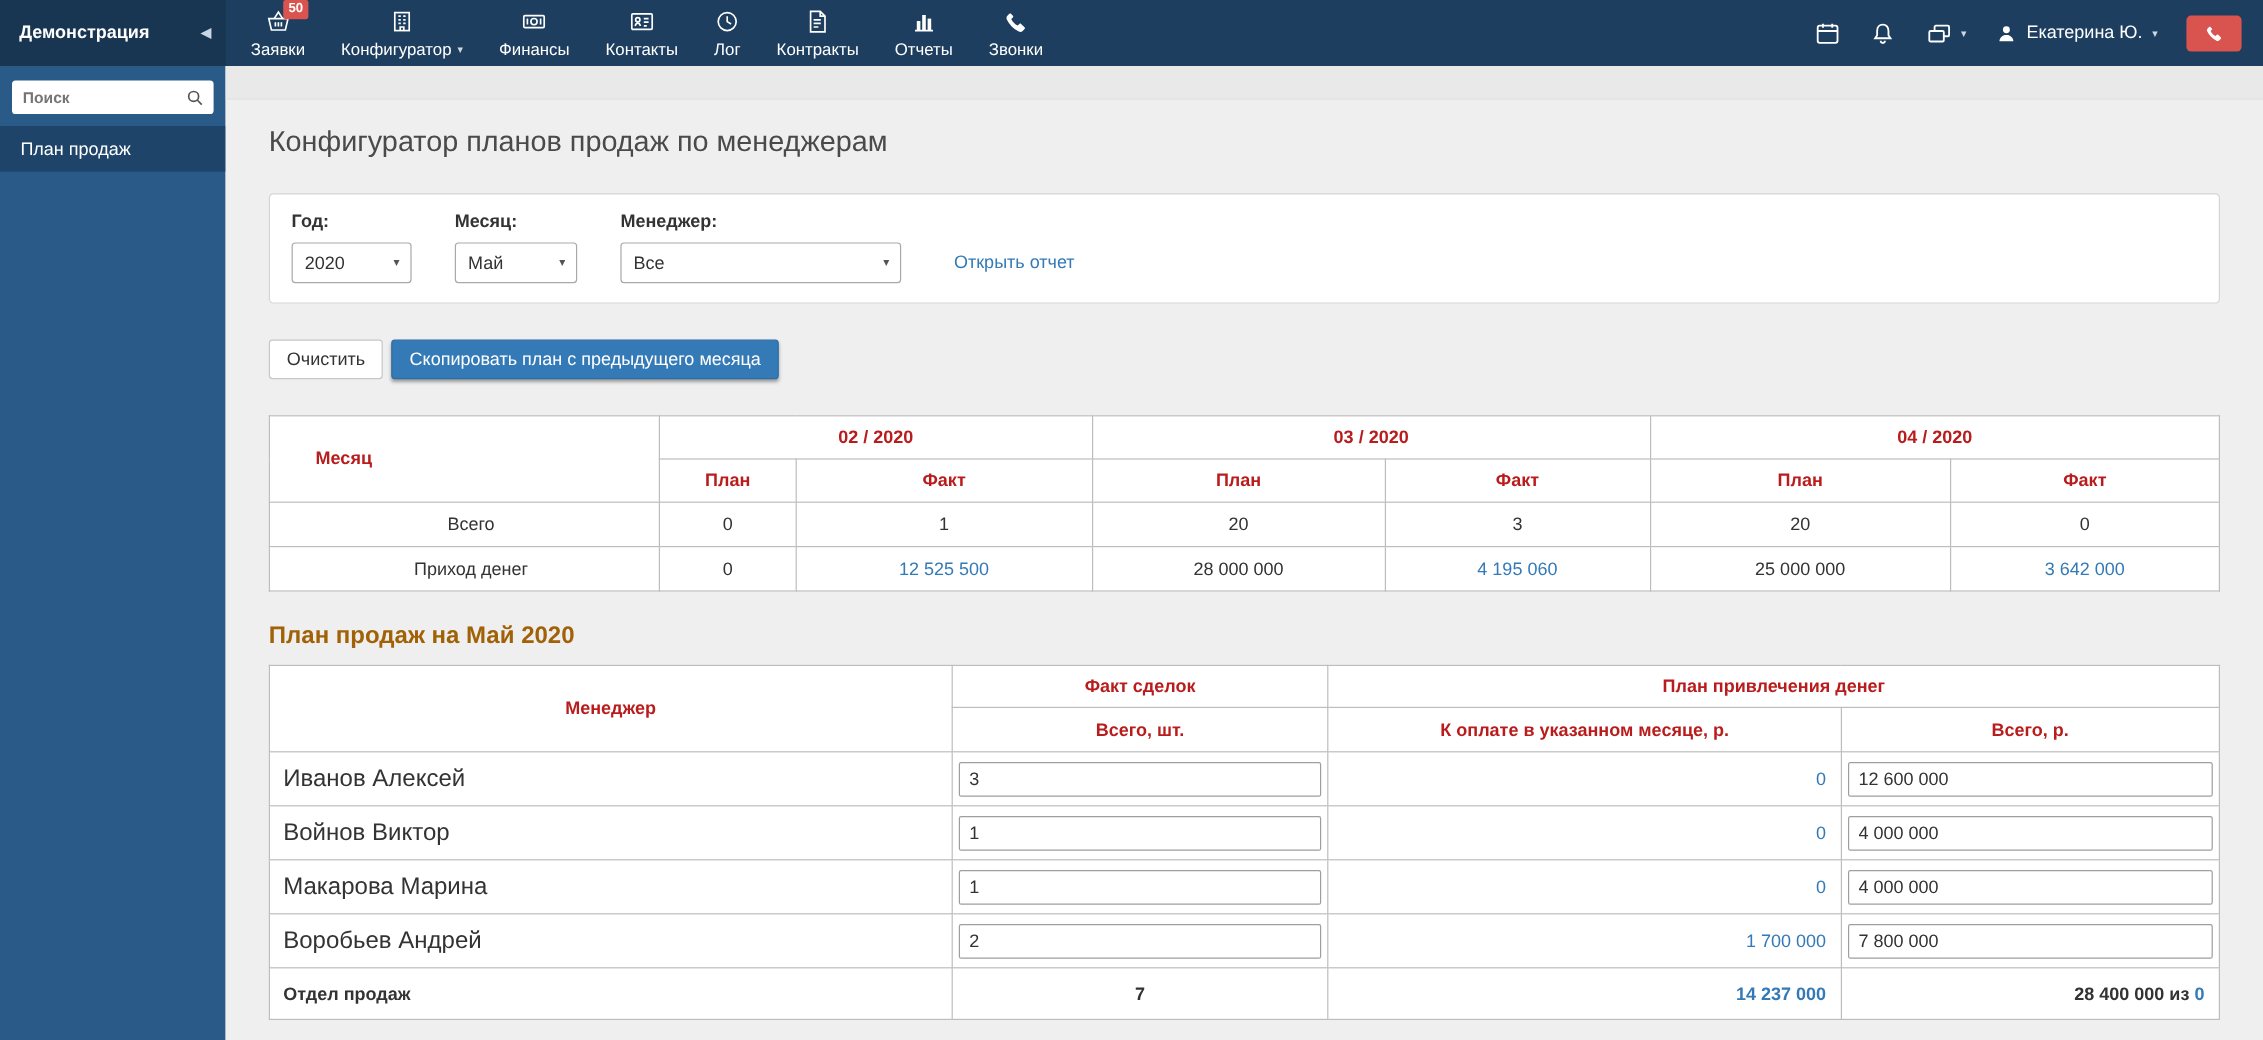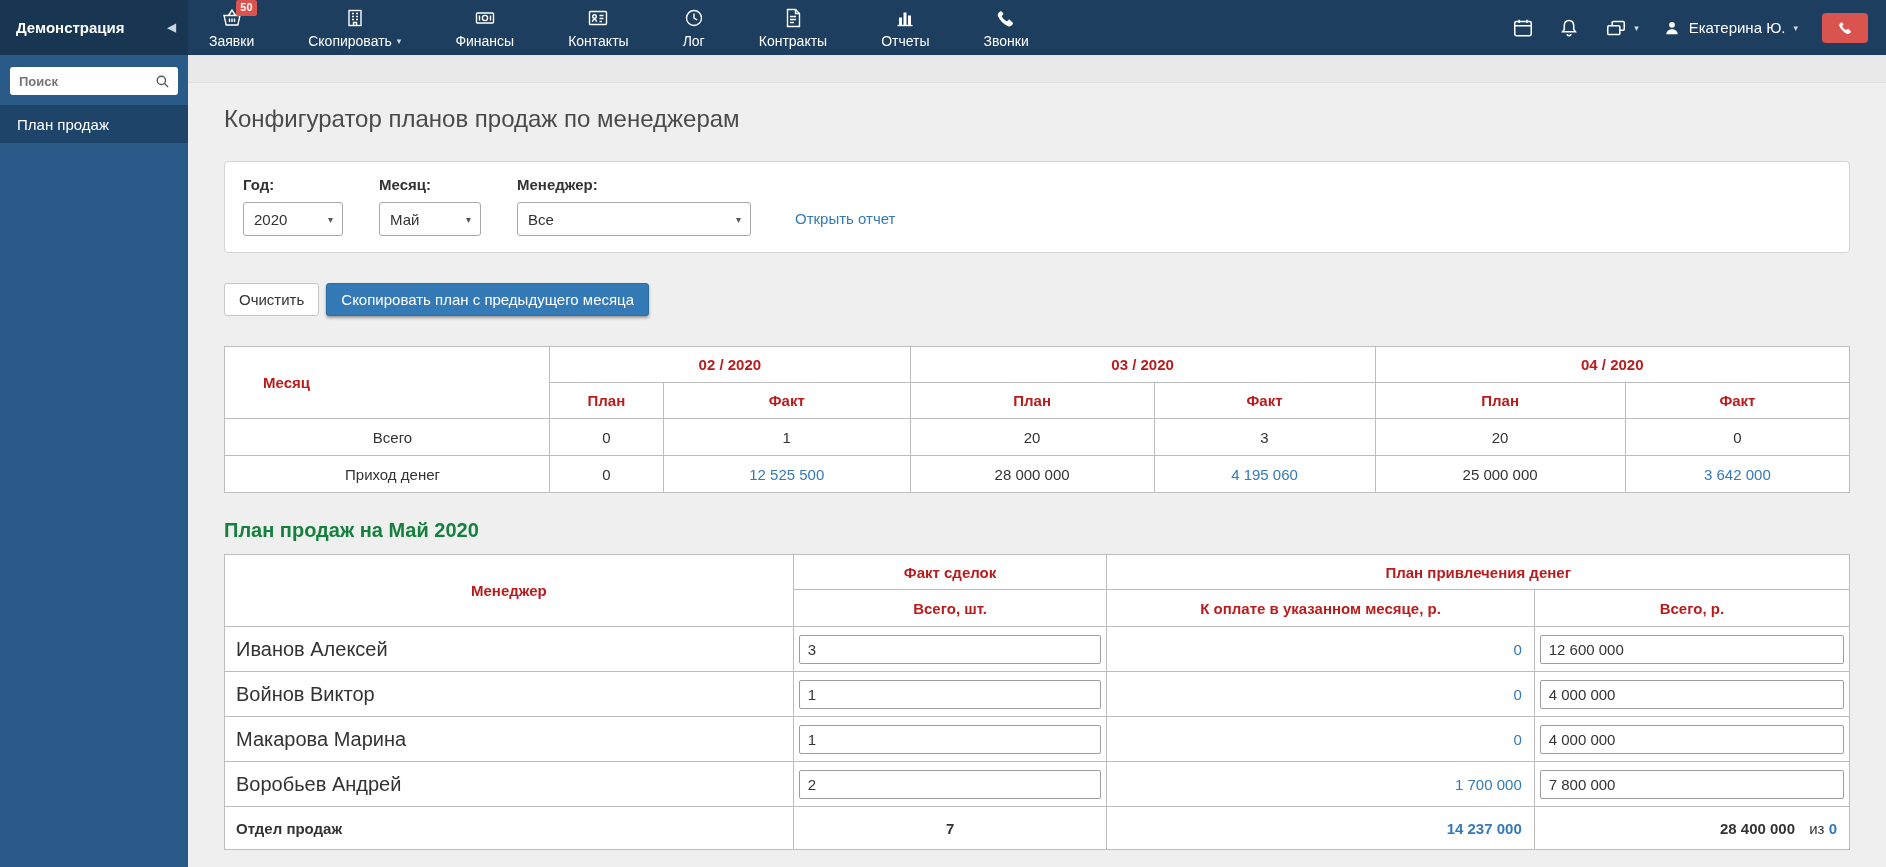--- a/index.html
+++ b/index.html
@@ -6,21 +6,21 @@
   html,body { width:1886px; height:867px; overflow:hidden; }
   body { font-family:"Liberation Sans", sans-serif; background:#efefef; color:#333; font-size:15px; }
 
   .app { display:flex; flex-direction:column; height:100%; }
 
   
   .topbar { flex:0 0 55px; background:#1d3e5f; display:flex; align-items:stretch; }
   .workspace { width:188px; flex:0 0 188px; background:#183551; color:#fff; font-weight:bold; font-size:15px;
                display:flex; align-items:center; justify-content:space-between; padding:0 12px 0 16px; cursor:pointer; }
   .collapse-arrow { font-size:11px; color:#c9d6e4; }
-  .mainnav { display:flex; align-items:stretch; margin-left:6px;gap:24px; }
+  .mainnav { display:flex; align-items:stretch; margin-left:6px; }
   .nav-item { display:flex; flex-direction:column; align-items:center; justify-content:center;
               padding:0 15px; color:#fff; cursor:pointer; position:relative; }
   .nav-item .icon { height:24px; display:flex; align-items:center; justify-content:center; position:relative; }
   .nav-item .label { font-size:14px; margin-top:3px; display:flex; align-items:center; gap:5px; white-space:nowrap; }
   .nav-caret, .top-caret { font-size:9px; color:#cfd8e3; }
   .badge { position:absolute; top:-6px; right:-14px; background:#d9534f; color:#fff; font-size:11px; font-weight:bold;
            padding:1px 4px; border-radius:2px; line-height:1.25; }
   .topbar-right { margin-left:auto; display:flex; align-items:center; gap:24px; padding-right:18px; }
   .top-icon-btn { display:flex; align-items:center; gap:6px; cursor:pointer; }
   .user-menu { display:flex; align-items:center; gap:8px; color:#fff; font-size:15px; cursor:pointer; }
@@ -62,36 +62,36 @@
   table { width:100%; border-collapse:collapse; background:#fff; }
   th, td { border:1px solid #bdbdbd; }
   thead th { font-weight:bold; text-align:center; color:#b91c1c; }
 
   .history { margin-top:30px; font-size:15px; }
   .history thead th { height:36px; }
   .history th.month-head { text-align:left; padding-left:38px; }
   .history tbody td { height:37px; text-align:center; border-top:1px solid #7f7f7f; }
   .history tbody td.rowlabel { text-align:center; padding-left:11px;margin-left:14px; }
 
-  .section-title { font-size:20px; font-weight:bold; color:#15803d; margin:26px 0 12px; }
+  .section-title { font-size:20px; font-weight:bold; color:#a16207; margin:26px 0 12px; }
 
   .plan { font-size:15px; }
   .plan thead tr:first-child th { height:35px; }
   .plan thead tr:last-child th { height:37px; }
   .plan tbody td { height:45px; border-top:1px solid #7f7f7f; }
   .plan td.name { padding-left:11px; font-size:20px; }
   .plan td.inpcell { padding:0 5px; }
   .cell-input { width:100%; height:29px; border:1px solid #9e9e9e; border-radius:2px; padding:0 8px;
                 font-size:15px; color:#333; font-family:"Liberation Sans",sans-serif; background:#fff; }
   .plan td.pay { text-align:right; padding-right:12px; }
   .plan tfoot td { height:43px; border-top:1px solid #5f5f5f; font-weight:bold; }
   .plan tfoot td.name { font-size:15px; }
   .plan tfoot td.center { text-align:center; }
   .plan tfoot td.money-total { text-align:right; padding-right:12px; }
-  .money-total .of-label { font-weight:normal; margin-left:10px; }
+  .money-total .of-label { font-weight:bold; }
 
   .link { color:#337ab7; cursor:pointer; }
 </style>
 </head>
 <body>
 
 <div class="app">
 
   <header class="topbar">
     <div class="workspace">
@@ -114,21 +114,21 @@
 
       <div class="nav-item">
         <span class="icon">
           <svg width="22" height="22" viewBox="0 0 22 22" fill="none" stroke="#fff" stroke-width="1.4">
             <rect x="5" y="3.5" width="12" height="15"></rect>
             <path d="M8 6.5h2M12 6.5h2M8 9.5h2M12 9.5h2M8 12.5h2M12 12.5h2"></path>
               <path d="M9.5 18.5v-3h3v3"></path>
           </svg>
         </span>
         <span class="label">
-          <span>Скопировать</span>
+          <span>Конфигуратор</span>
           <span class="nav-caret">▾</span>
         </span>
       </div>
 
       <div class="nav-item">
         <span class="icon">
           <svg width="22" height="22" viewBox="0 0 22 22" fill="none" stroke="#fff" stroke-width="1.4">
             <rect x="2.5" y="6" width="17" height="10" rx="1"></rect>
               <circle cx="11" cy="11" r="2.6"></circle>
             <path d="M5.5 8.5v5M16.5 8.5v5"></path>

